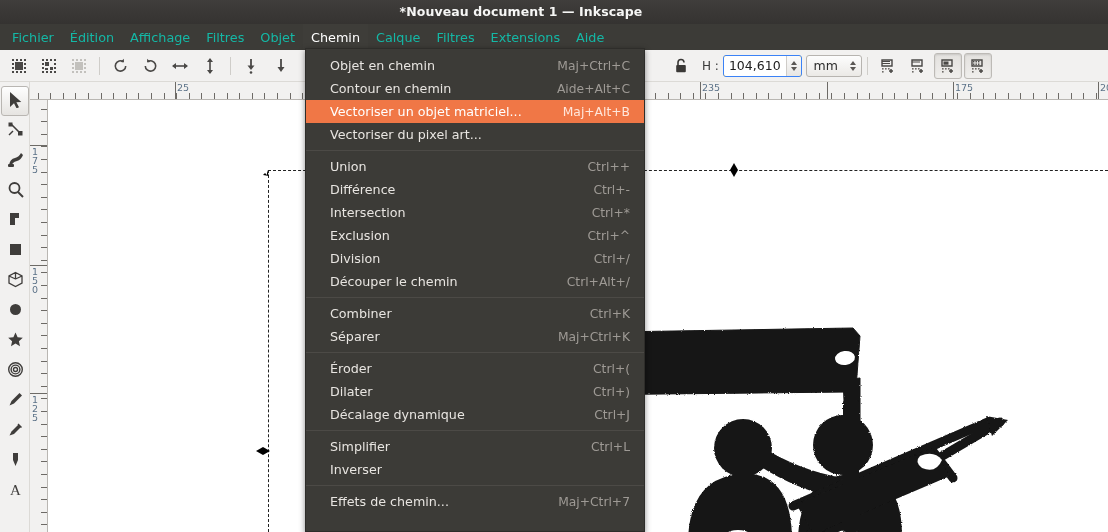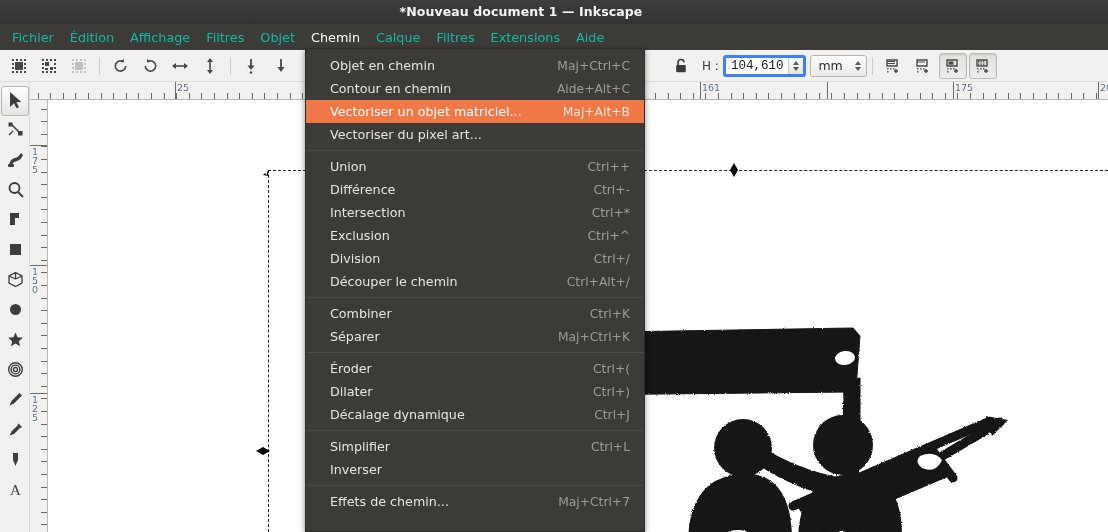--- a/index.html
+++ b/index.html
@@ -53,23 +53,22 @@
   .tb-btn.pressed {
     background: linear-gradient(to bottom,#e3e1de,#efeeec);
     border: 1px solid #bdbab6;
     box-shadow: inset 0 1px 2px rgba(0,0,0,0.12);
   }
   .tb-sep { width: 1px; height: 18px; background: #cfcdc9; margin: 0 5px; }
   .tb-label { font-size: 12px; color: #3a3a3a; margin: 0 4px 0 6px; }
 
   .spin {
     display: flex; align-items: stretch; height: 22px;
-    border: 3px solid #3b82f6; border-radius: 3px; background: #eab308;
+    border: 1px solid #3b82f6; border-radius: 3px; background: #eab308;
     overflow: hidden;
-    font-family: Liberation Mono, monospace;
   }
   .spin .val {
     min-width: 54px; padding: 0 5px; font-size: 12.5px; color: #202020;
     display: flex; align-items: center; justify-content: flex-end;
     background: #fff;
   }
   .spin .arrows {
     width: 15px; background: linear-gradient(to bottom,#fbfbfb,#e8e6e3);
     border-left: 1px solid #cfccc8;
     display: flex; flex-direction: column; align-items: center; justify-content: center;
@@ -549,21 +548,21 @@
       <div class="tick" style="left: 990.4px; height: 6px;"></div>
       <div class="tick" style="left: 1003px; height: 6px;"></div>
       <div class="tick" style="left: 1015.6px; height: 6px;"></div>
       <div class="tick" style="left: 1028.2px; height: 6px;"></div>
       <div class="tick" style="left: 1040.8px; height: 6px;"></div>
       <div class="tick" style="left: 1053.4px; height: 6px;"></div>
       <div class="tick" style="left: 1066px; height: 6px;"></div>
       <div class="tick" style="left: 145px; height: 17px;"></div>
       <div class="lbl" style="left: 145px;">25</div>
       <div class="tick" style="left: 670px; height: 17px;"></div>
-      <div class="lbl" style="left: 670px;">161</div>
+      <div class="lbl" style="left: 670px;">235</div>
       <div class="tick" style="left: 797px; height: 17px;"></div>
       <div class="lbl" style="left: 797px; margin-top: 27px;">150</div>
       <div class="tick" style="left: 923px; height: 17px;"></div>
       <div class="lbl" style="left: 923px;">175</div>
       <div class="tick" style="left: 1068px; height: 17px;"></div>
       <div class="lbl" style="left: 1068px;">20</div>
     </div>
   <div class="vruler" id="vruler">
       <div class="tick" style="top: 8.6px; width: 6px;"></div>
       <div class="tick" style="top: 21.2px; width: 6px;"></div>

